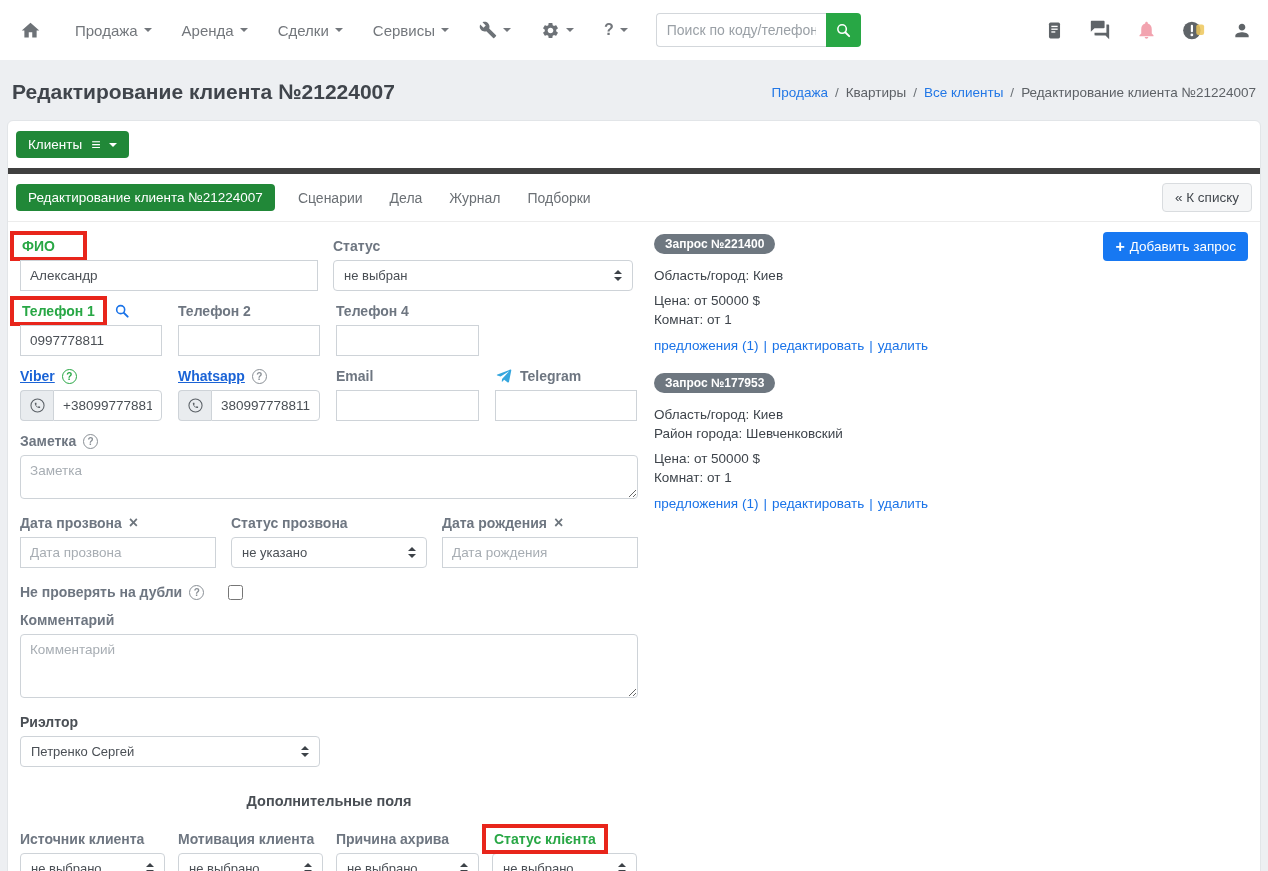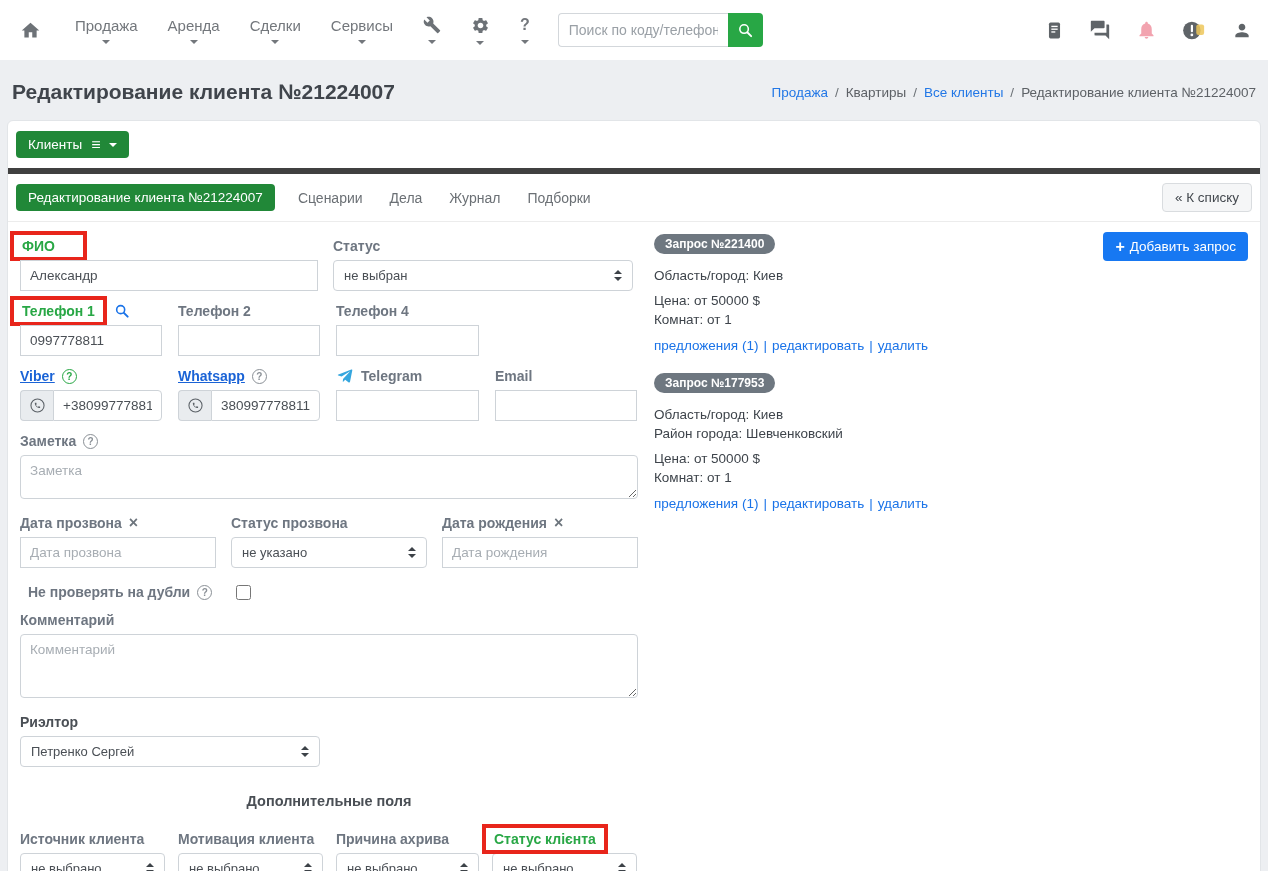--- a/index.html
+++ b/index.html
@@ -3,21 +3,21 @@
 <meta charset="utf-8">
 <style>
   * { box-sizing: border-box; }
   html,body { margin:0; padding:0; }
   body {
     width:1268px; height:871px; overflow:hidden;
     background:#edeff2;
     font-family:"Liberation Sans", sans-serif;
     color:#454b52;
   }
-  a { text-decoration:none; cursor:pointer;flex-direction:column; }
+  a { text-decoration:none; cursor:pointer; }
 
   
   .navbar { display:flex; align-items:center; height:60px; background:#fff; padding:0 16px; }
   .nav-home { display:flex; align-items:center; margin:0 4px; cursor:pointer; }
   .nav-menu { display:flex; align-items:center; gap:30px; margin-left:30px; }
   .nav-item { color:#73777c; font-size:15px; display:inline-flex; align-items:center; gap:6px; cursor:pointer; }
   .nav-item.bold { font-weight:bold; font-size:16px; }
   .caret { width:0; height:0; border-left:4px solid transparent; border-right:4px solid transparent; border-top:4px solid #73777c; display:inline-block; }
   .caret.white { border-top-color:#fff; }
   .search-group { display:flex; margin-left:28px; height:34px; }
@@ -72,21 +72,21 @@
   .row .col-298 { width:298px; flex:none; }
   .row .col-300 { width:300px; flex:none; }
   .row4 { display:flex; gap:16px; }
   .row4 .col { width:142px; flex:none; }
   .row4 .col:nth-child(3) { width:143px; }
   .dates .col { width:196px; flex:none; }
   .input-group { display:flex; }
   .input-group .addon { width:33px; flex:none; background:#e9ecef; border:1px solid #ced3d8; border-right:none; border-radius:4px 0 0 4px; display:flex; align-items:center; justify-content:center; color:#5a6066; }
   .input-group .input { border-radius:0 4px 4px 0; }
 
-  .check-row { display:flex; align-items:center; gap:24px; margin:16px 8px 2px; }
+  .check-row { display:flex; align-items:center; gap:24px; margin:16px 0 2px; }
   .check-row .f-label { margin:0; }
   .check-row input[type=checkbox] { width:15px; height:15px; margin:0; cursor:pointer; }
 
   .extra-heading { text-align:center; font-weight:bold; font-size:14.5px; color:#4a4f55; margin:26px 0 10px; }
   .extra .col { width:145px; flex:none; }
   .extra { gap:13px; }
 
   
   .btn-add { position:absolute; top:6px; right:0; background:#1778f2; color:#fff; border:none; border-radius:4px; height:29px; padding:0 12px; font-size:13.5px; cursor:pointer; font-family:inherit; display:inline-flex; align-items:center; gap:5px; }
   .btn-add .plus { font-size:16px; font-weight:bold; line-height:1; }
@@ -289,31 +289,31 @@
               <svg width="15" height="15" viewBox="0 0 24 24">
                   <circle cx="12" cy="12" r="10.5" fill="none" stroke="#5a6066" stroke-width="1.7"></circle>
                   <path d="M6.62 10.79c1.44 2.83 3.76 5.14 6.59 6.59l2.2-2.2c.27-.27.67-.36 1.02-.24 1.12.37 2.33.57 3.57.57.55 0 1 .45 1 1V20c0 .55-.45 1-1 1-9.39 0-17-7.61-17-17 0-.55.45-1 1-1h3.5c.55 0 1 .45 1 1 0 1.25.2 2.45.57 3.57.11.35.03.74-.24 1.02l-2.21 2.2z" fill="#5a6066" transform="translate(6.3 6.3) scale(0.47)"></path>
                 </svg>
             </span>
             <input class="input" value="380997778811" style="">
           </div>
         </div>
         <div class="col">
           <div class="f-label">
+              <span>Email</span>
+            </div>
+          <input class="input" style="">
+        </div>
+        <div class="col">
+          <div class="f-label">
             <svg width="18" height="16" viewBox="0 0 24 24">
                 <path d="M9.04 16.6l-.38 4.03c.54 0 .78-.23 1.07-.5l2.56-2.45 5.31 3.89c.97.54 1.67.26 1.93-.9L22.9 3.8c.3-1.33-.49-1.85-1.44-1.5L2.2 9.73c-1.3.5-1.28 1.22-.22 1.55l4.95 1.54L18.4 5.6c.54-.33 1.03-.15.63.21z" fill="#35a6de"></path>
               </svg>
             <span>Telegram</span>
           </div>
-          <input class="input" style="">
-        </div>
-        <div class="col">
-          <div class="f-label">
-              <span>Email</span>
-            </div>
           <input class="input" style="">
         </div>
       </div>
 
       <div class="f-label">
           <span>Заметка</span>
           <span class="qmark">?</span>
         </div>
       <textarea class="ta" rows="2" style="height: 44px;" placeholder="Заметка"></textarea>
 

